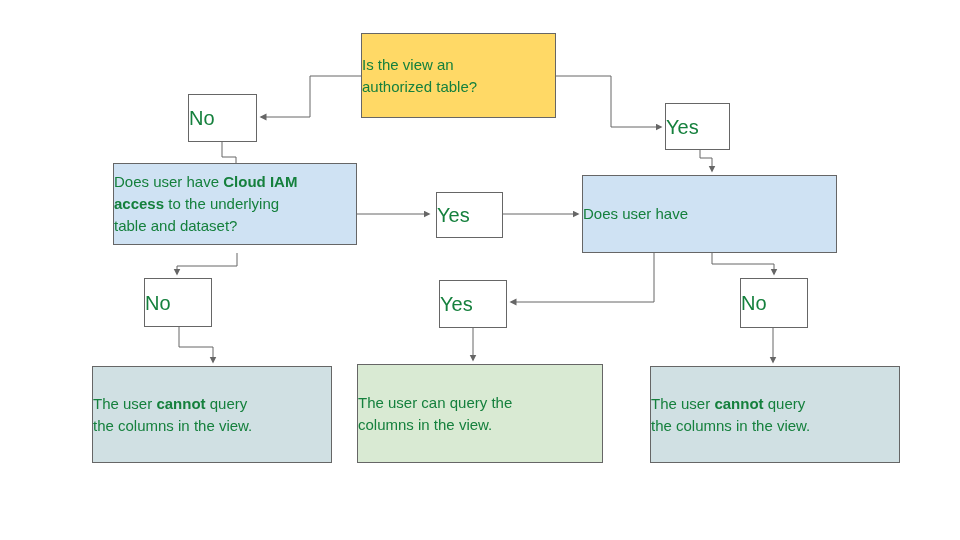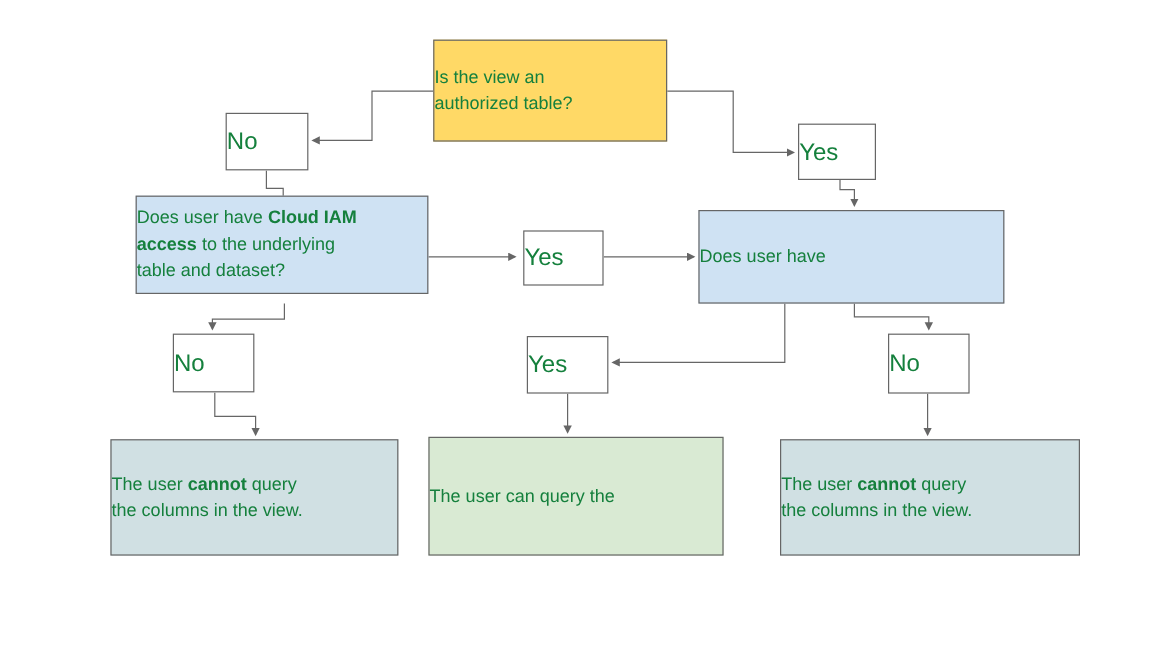--- a/index.html
+++ b/index.html
@@ -121,20 +121,21 @@
     <span>No</span>
   </div>
 
   <div class="node result result-no resL">
     <div class="line"><span>The user </span><b>cannot</b><span> query</span></div>
     <div class="line">the columns in the view.</div>
   </div>
 
   <div class="node result result-yes resM">
     <div class="line">The user can query the</div>
+    <div class="line">columns in the view.</div>
   </div>
 
   <div class="node result result-no resR">
     <div class="line"><span>The user </span><b>cannot</b><span> query</span></div>
     <div class="line">the columns in the view.</div>
   </div>
 
 </div>
 
 </body></html>

